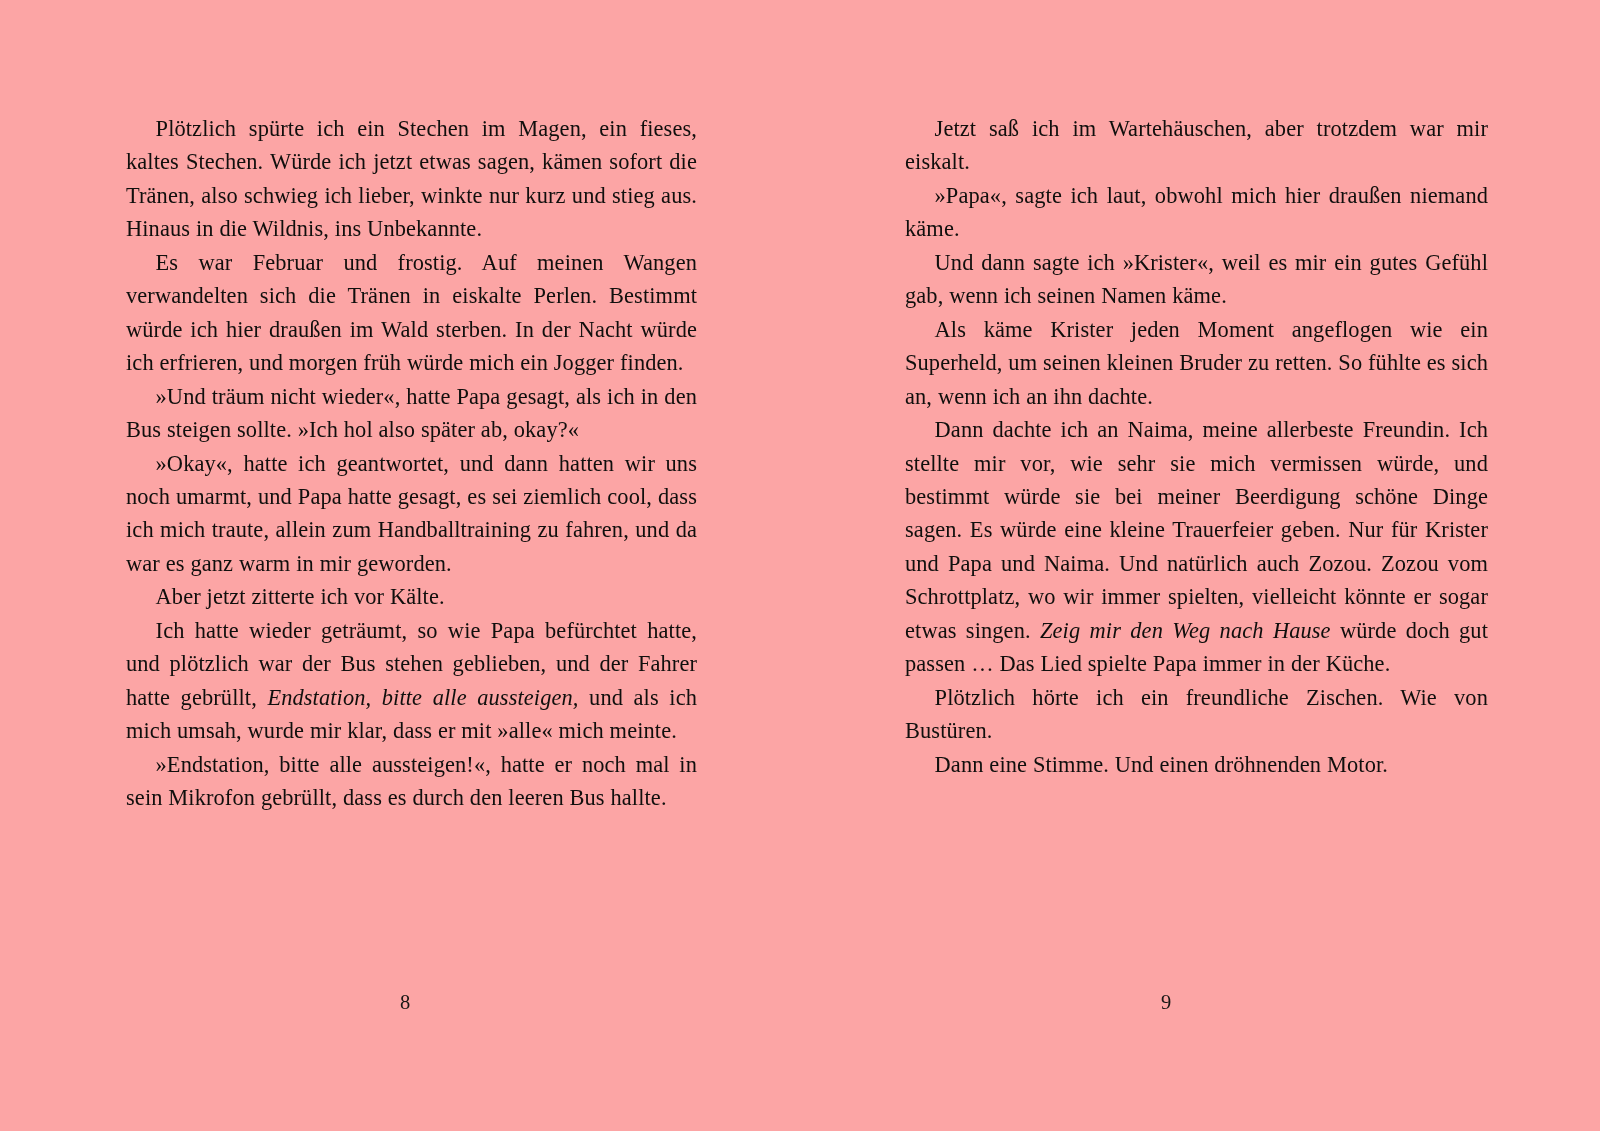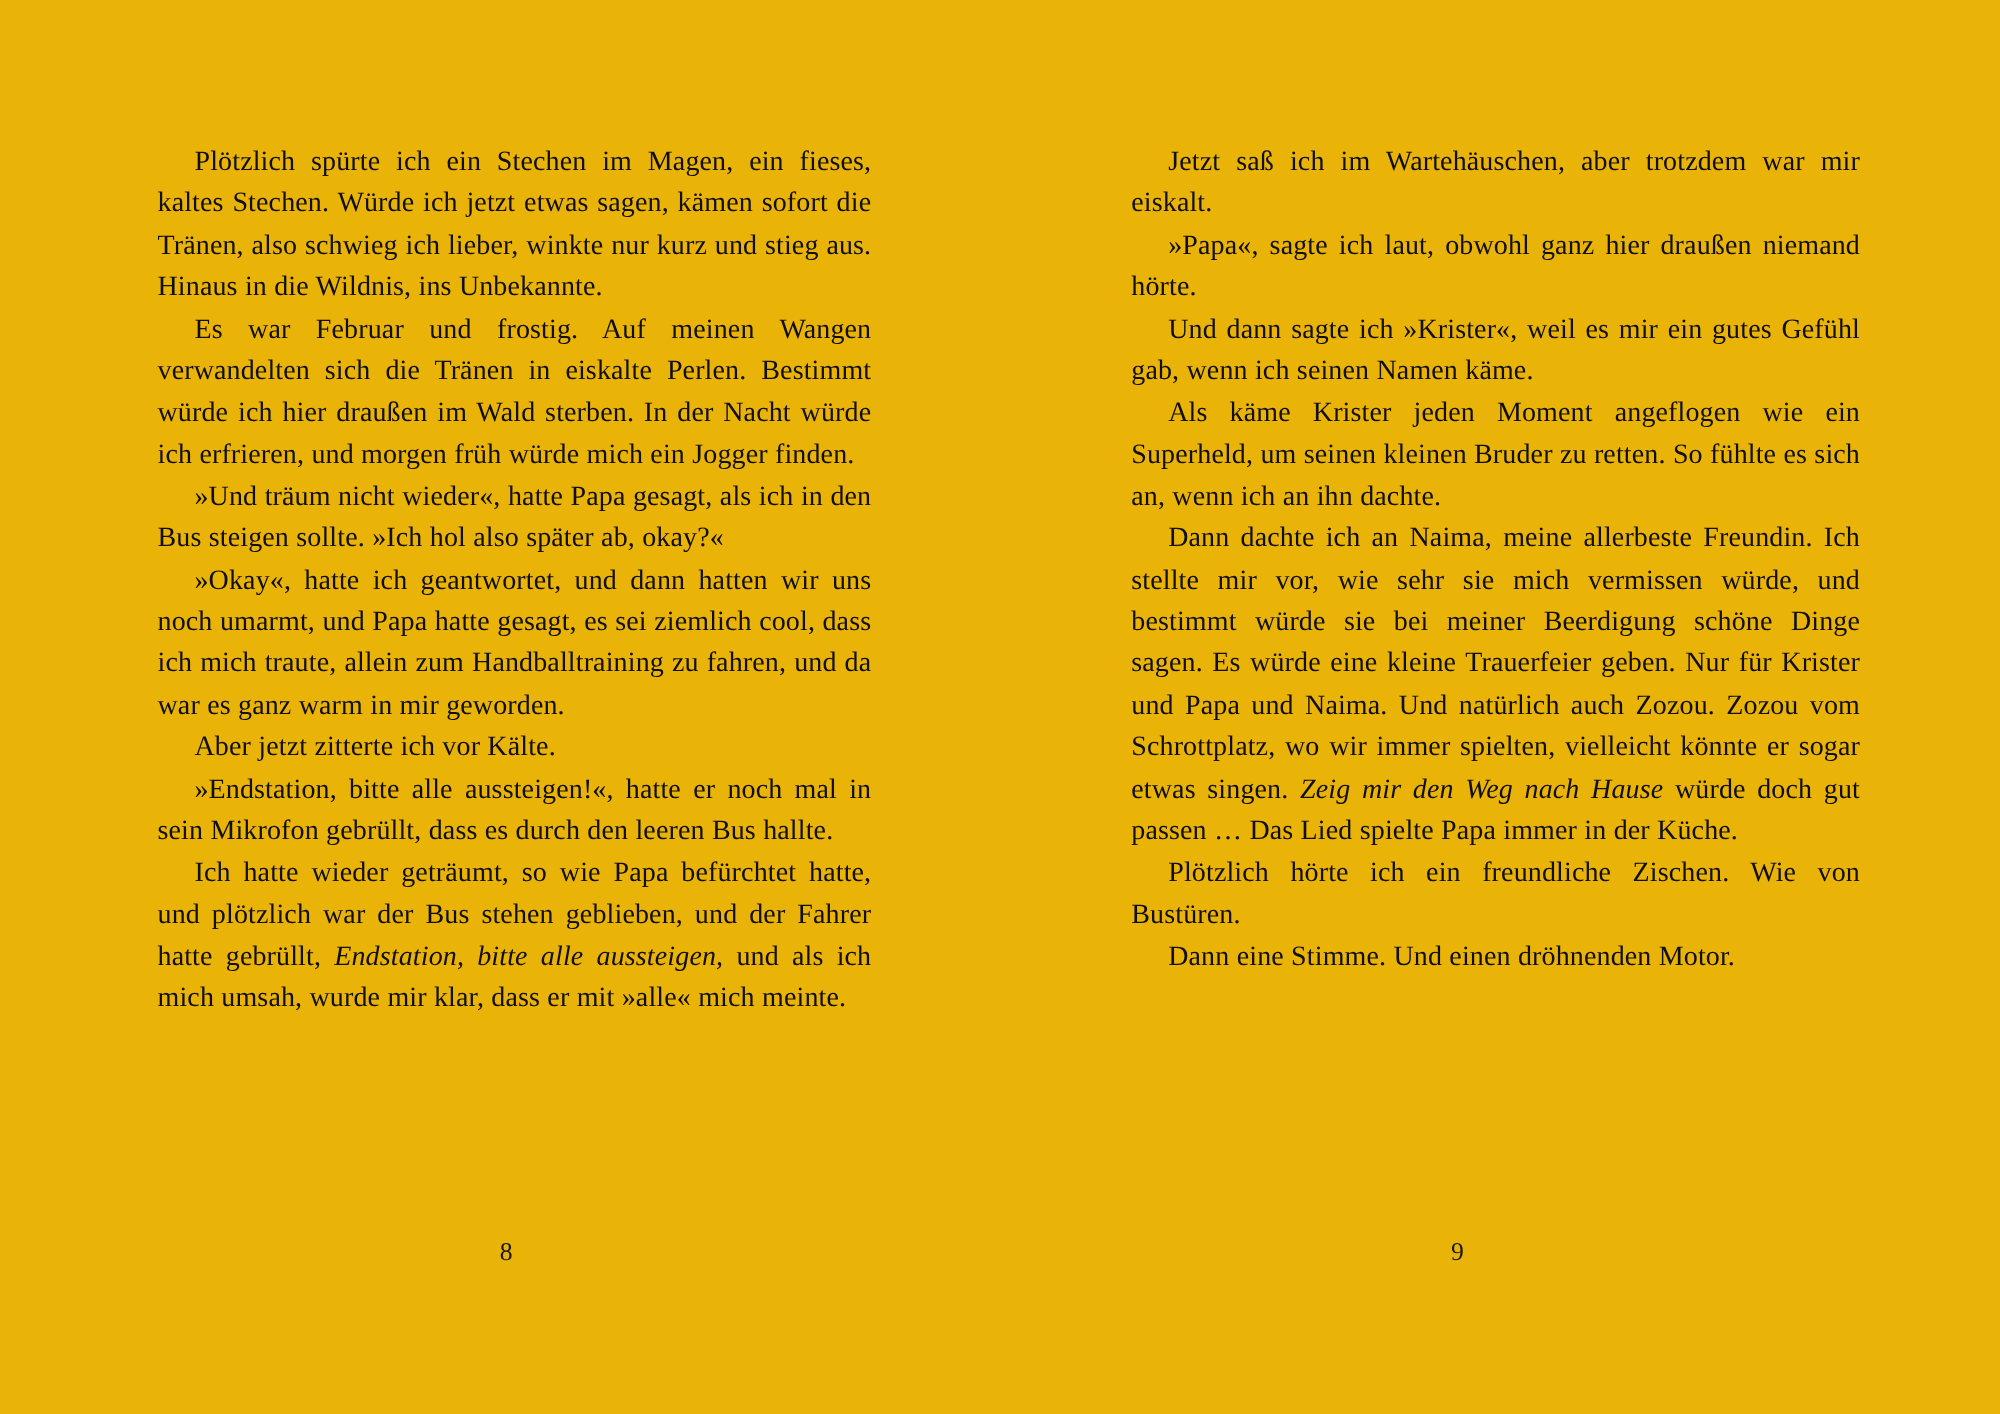--- a/index.html
+++ b/index.html
@@ -6,21 +6,21 @@
   html, body {
     margin: 0;
     padding: 0;
     background: #ffffff;
   }
 
   .page-spread {
     position: relative;
     width: 1600px;
     height: 1131px;
-    background: #eab308;
+    background: #fca5a5;
     font-family: "Liberation Serif", "DejaVu Serif", serif;
     color: #100f0d;
     overflow: hidden;
     box-sizing: border-box;
   }
 
   .columns {
     position: absolute;
     top: 112px;
     left: 0;
@@ -97,29 +97,29 @@
 
   <div class="columns">
 
     <div class="page page-left">
       <div class="text-block">
           <p class="para">Plötzlich spürte ich ein Stechen im Magen, ein fieses, kaltes Stechen. Würde ich jetzt etwas sagen, kämen sofort die Tränen, also schwieg ich lieber, winkte nur kurz und stieg aus. Hinaus in die Wildnis, ins Unbekannte.</p>
           <p class="para">Es war Februar und frostig. Auf meinen Wangen verwandelten sich die Tränen in eiskalte Perlen. Bestimmt würde ich hier draußen im Wald sterben. In der Nacht würde ich erfrieren, und morgen früh würde mich ein Jogger finden.</p>
           <p class="para">»Und träum nicht wieder«, hatte Papa gesagt, als ich in den Bus steigen sollte. »Ich hol also später ab, okay?«</p>
           <p class="para">»Okay«, hatte ich geantwortet, und dann hatten wir uns noch umarmt, und Papa hatte gesagt, es sei ziemlich cool, dass ich mich traute, allein zum Handballtraining zu fahren, und da war es ganz warm in mir geworden.</p>
           <p class="para">Aber jetzt zitterte ich vor Kälte.</p>
+          <p class="para">Ich hatte wieder geträumt, so wie Papa befürchtet hatte, und plötzlich war der Bus stehen geblieben, und der Fahrer hatte gebrüllt, <i>Endstation, bitte alle aussteigen,</i> und als ich mich umsah, wurde mir klar, dass er mit »alle« mich meinte.</p>
           <p class="para">»Endstation, bitte alle aussteigen!«, hatte er noch mal in sein Mikrofon gebrüllt, dass es durch den leeren Bus hallte.</p>
-          <p class="para">Ich hatte wieder geträumt, so wie Papa befürchtet hatte, und plötzlich war der Bus stehen geblieben, und der Fahrer hatte gebrüllt, <i>Endstation, bitte alle aussteigen,</i> und als ich mich umsah, wurde mir klar, dass er mit »alle« mich meinte.</p>
         </div>
     </div>
 
     <div class="page page-right">
       <div class="text-block">
           <p class="para">Jetzt saß ich im Wartehäuschen, aber trotzdem war mir eiskalt.</p>
-          <p class="para">»Papa«, sagte ich laut, obwohl ganz hier draußen niemand hörte.</p>
+          <p class="para">»Papa«, sagte ich laut, obwohl mich hier draußen niemand käme.</p>
           <p class="para">Und dann sagte ich »Krister«, weil es mir ein gutes Gefühl gab, wenn ich seinen Namen käme.</p>
           <p class="para">Als käme Krister jeden Moment angeflogen wie ein Superheld, um seinen kleinen Bruder zu retten. So fühlte es sich an, wenn ich an ihn dachte.</p>
           <p class="para">Dann dachte ich an Naima, meine allerbeste Freundin. Ich stellte mir vor, wie sehr sie mich vermissen würde, und bestimmt würde sie bei meiner Beerdigung schöne Dinge sagen. Es würde eine kleine Trauerfeier geben. Nur für Krister und Papa und Naima. Und natürlich auch Zozou. Zozou vom Schrottplatz, wo wir immer spielten, vielleicht könnte er sogar etwas singen. <i>Zeig mir den Weg nach Hause</i> würde doch gut passen … Das Lied spielte Papa immer in der Küche.</p>
           <p class="para">Plötzlich hörte ich ein freundliche Zischen. Wie von Bustüren.</p>
           <p class="para">Dann eine Stimme. Und einen dröhnenden Motor.</p>
         </div>
     </div>
 
   </div>
 

